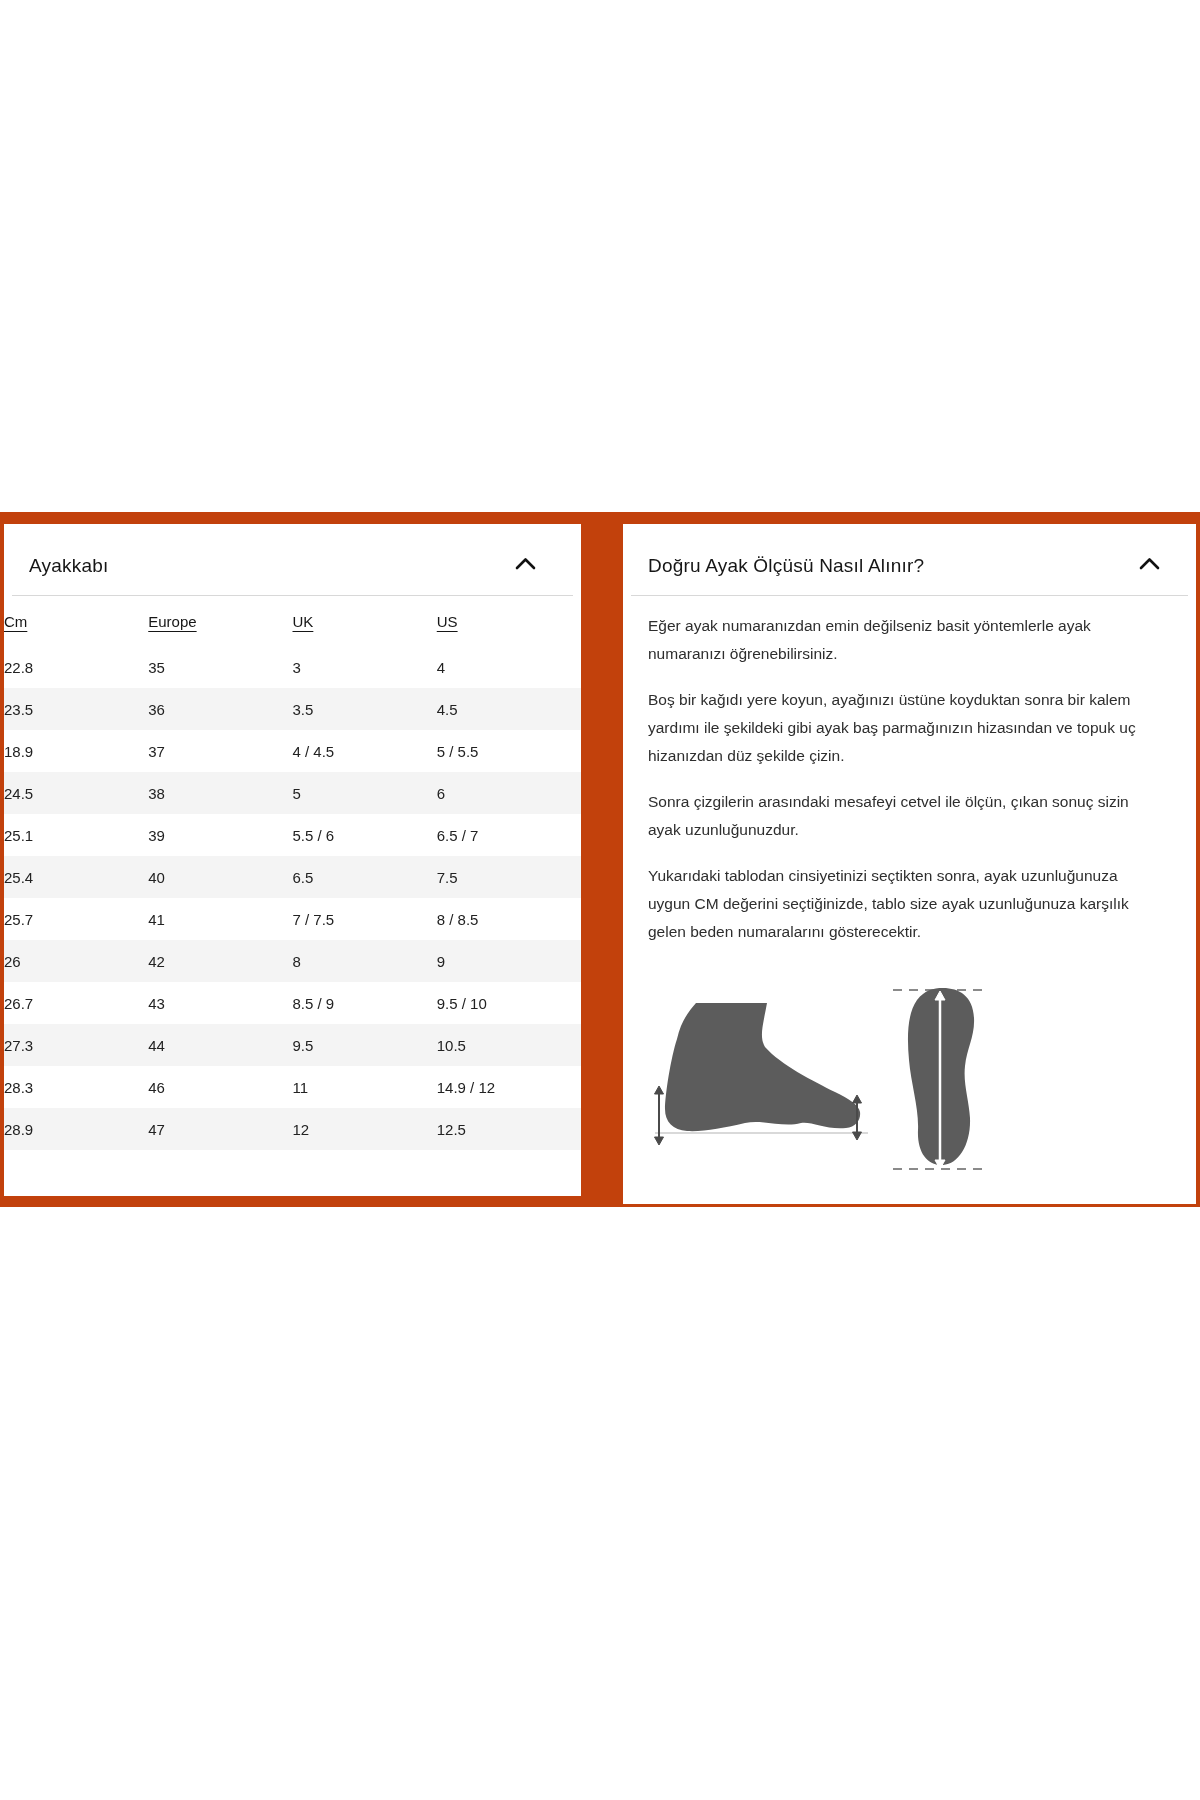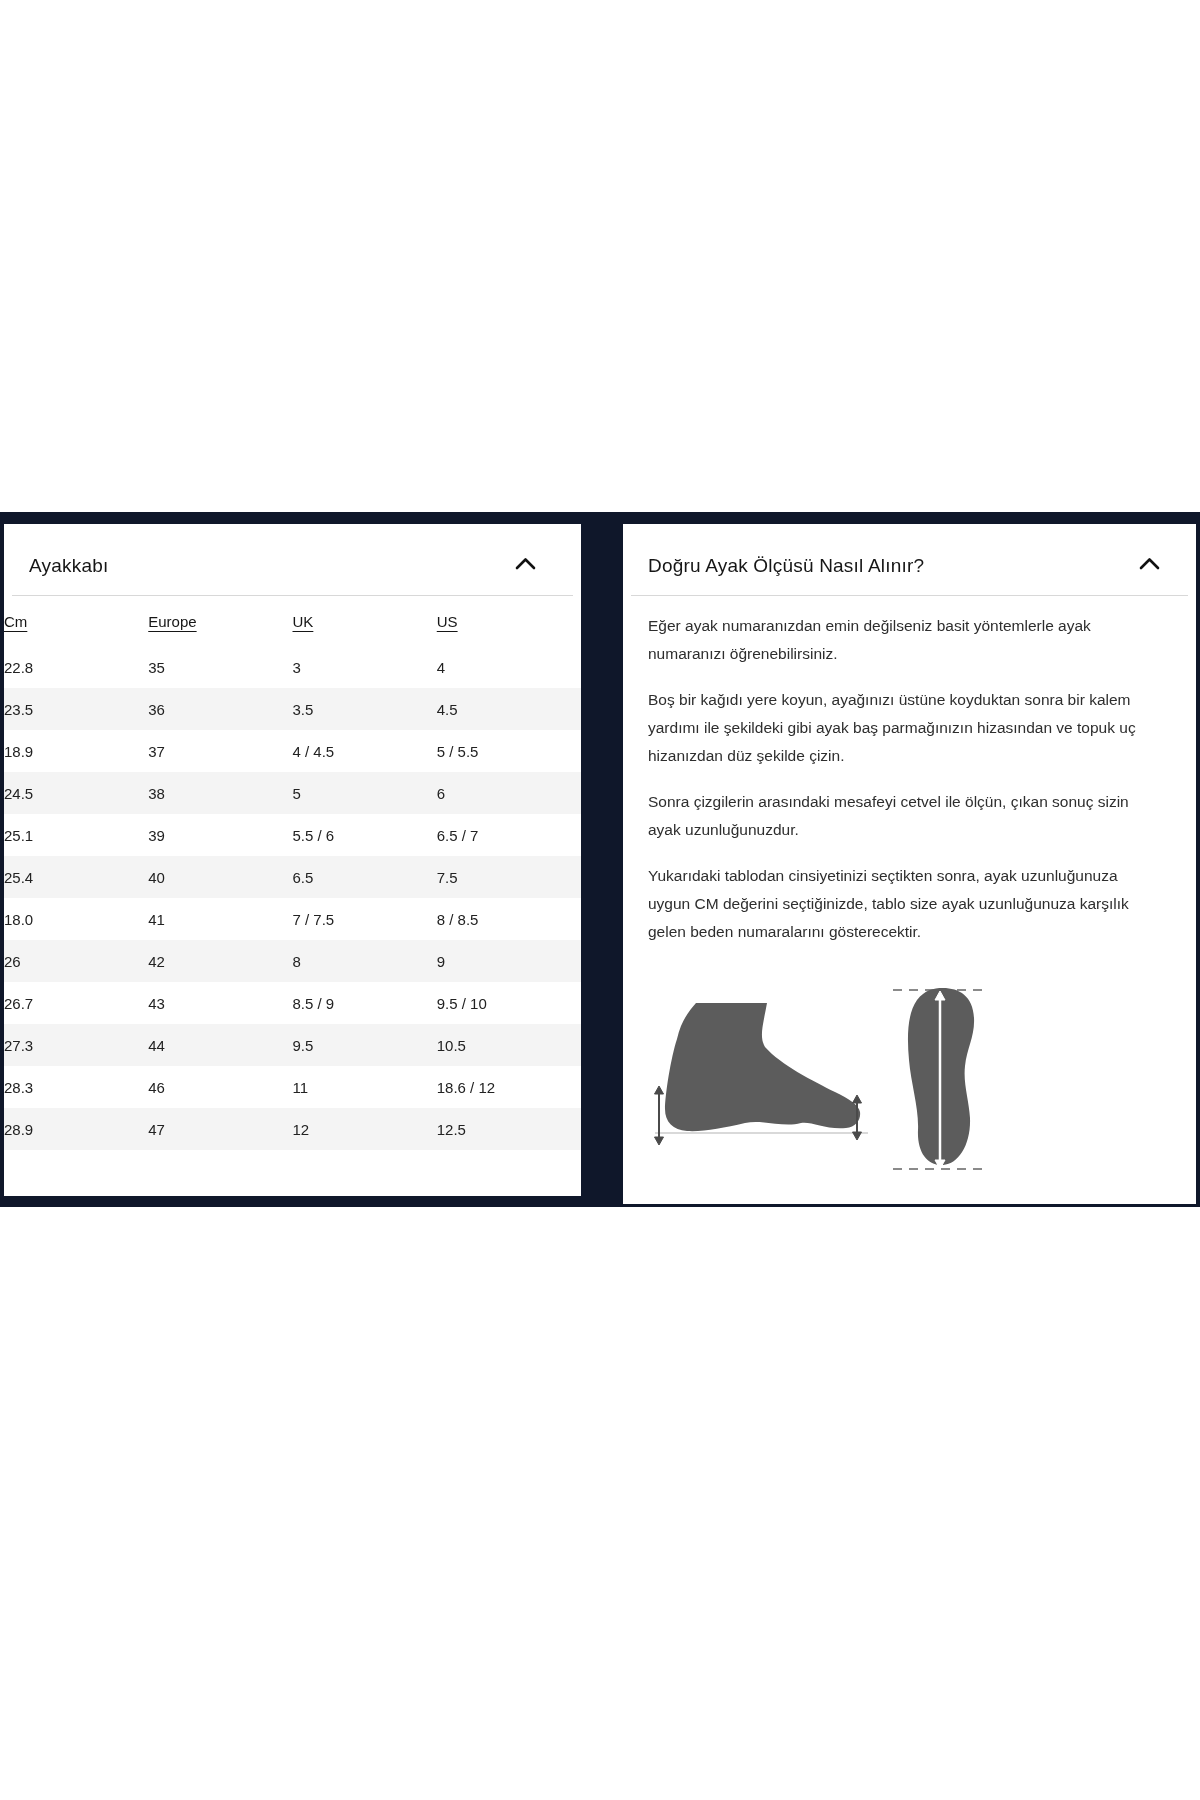--- a/index.html
+++ b/index.html
@@ -5,21 +5,21 @@
   * { margin:0; padding:0; box-sizing:border-box; }
   html,body { background:#ffffff; }
   body {
     width:1200px; height:1800px; position:relative;
     font-family:"Liberation Sans", sans-serif;
     color:#1e1e1e;
     -webkit-font-smoothing:antialiased;
   }
   .band {
     position:absolute; left:0; top:512px; width:1200px; height:695px;
-    background:#0f172a;
+    background:#c2410c;
   }
   .panel {
     position:absolute; top:12px; background:#ffffff;
   }
   .panel-left  { left:4px;   width:577px; height:672px; }
   .panel-right { left:623px; width:573px; height:680px; }
 
   .panel-head {
     position:relative; height:71px;
   }
@@ -117,21 +117,21 @@
             <td>5.5 / 6</td>
             <td>6.5 / 7</td>
           </tr>
           <tr>
             <td>25.4</td>
             <td>40</td>
             <td>6.5</td>
             <td>7.5</td>
           </tr>
           <tr>
-            <td>18.0</td>
+            <td>25.7</td>
             <td>41</td>
             <td>7 / 7.5</td>
             <td>8 / 8.5</td>
           </tr>
           <tr>
             <td>26</td>
             <td>42</td>
             <td>8</td>
             <td>9</td>
           </tr>
@@ -144,21 +144,21 @@
           <tr>
             <td>27.3</td>
             <td>44</td>
             <td>9.5</td>
             <td>10.5</td>
           </tr>
           <tr>
             <td>28.3</td>
             <td>46</td>
             <td>11</td>
-            <td>18.6 / 12</td>
+            <td>14.9 / 12</td>
           </tr>
           <tr>
             <td>28.9</td>
             <td>47</td>
             <td>12</td>
             <td>12.5</td>
           </tr>
         </tbody>
     </table>
   </div>

